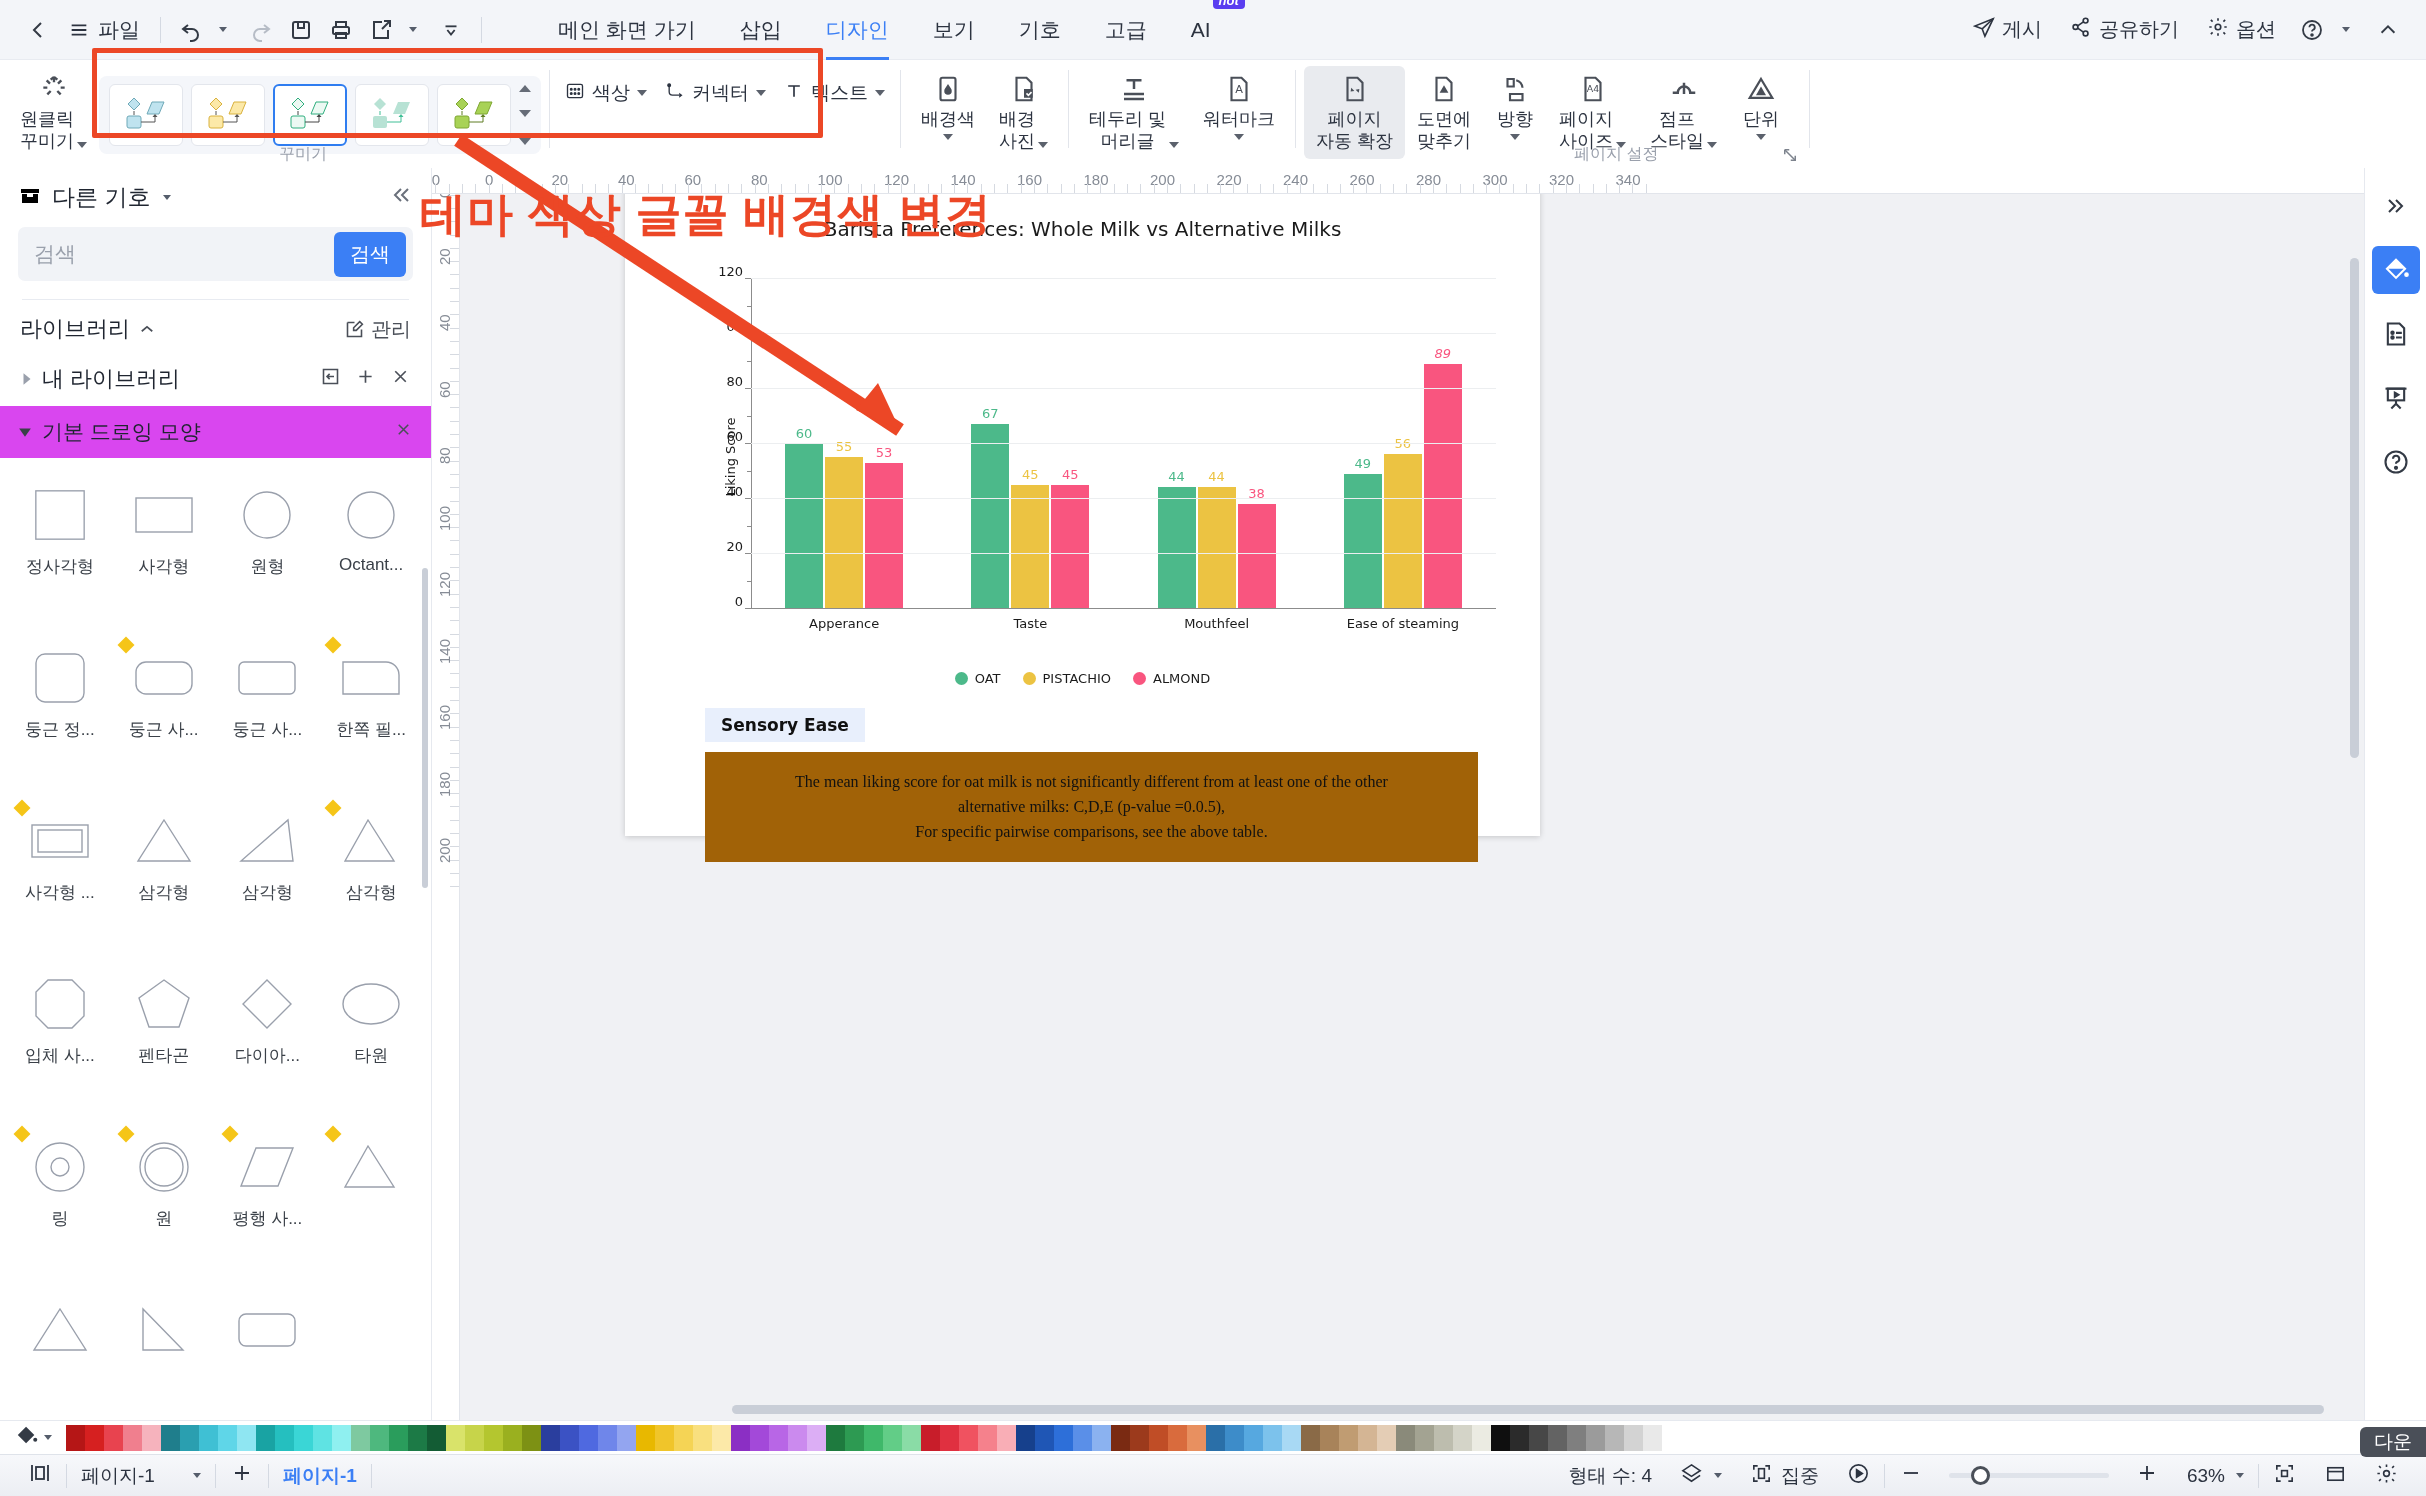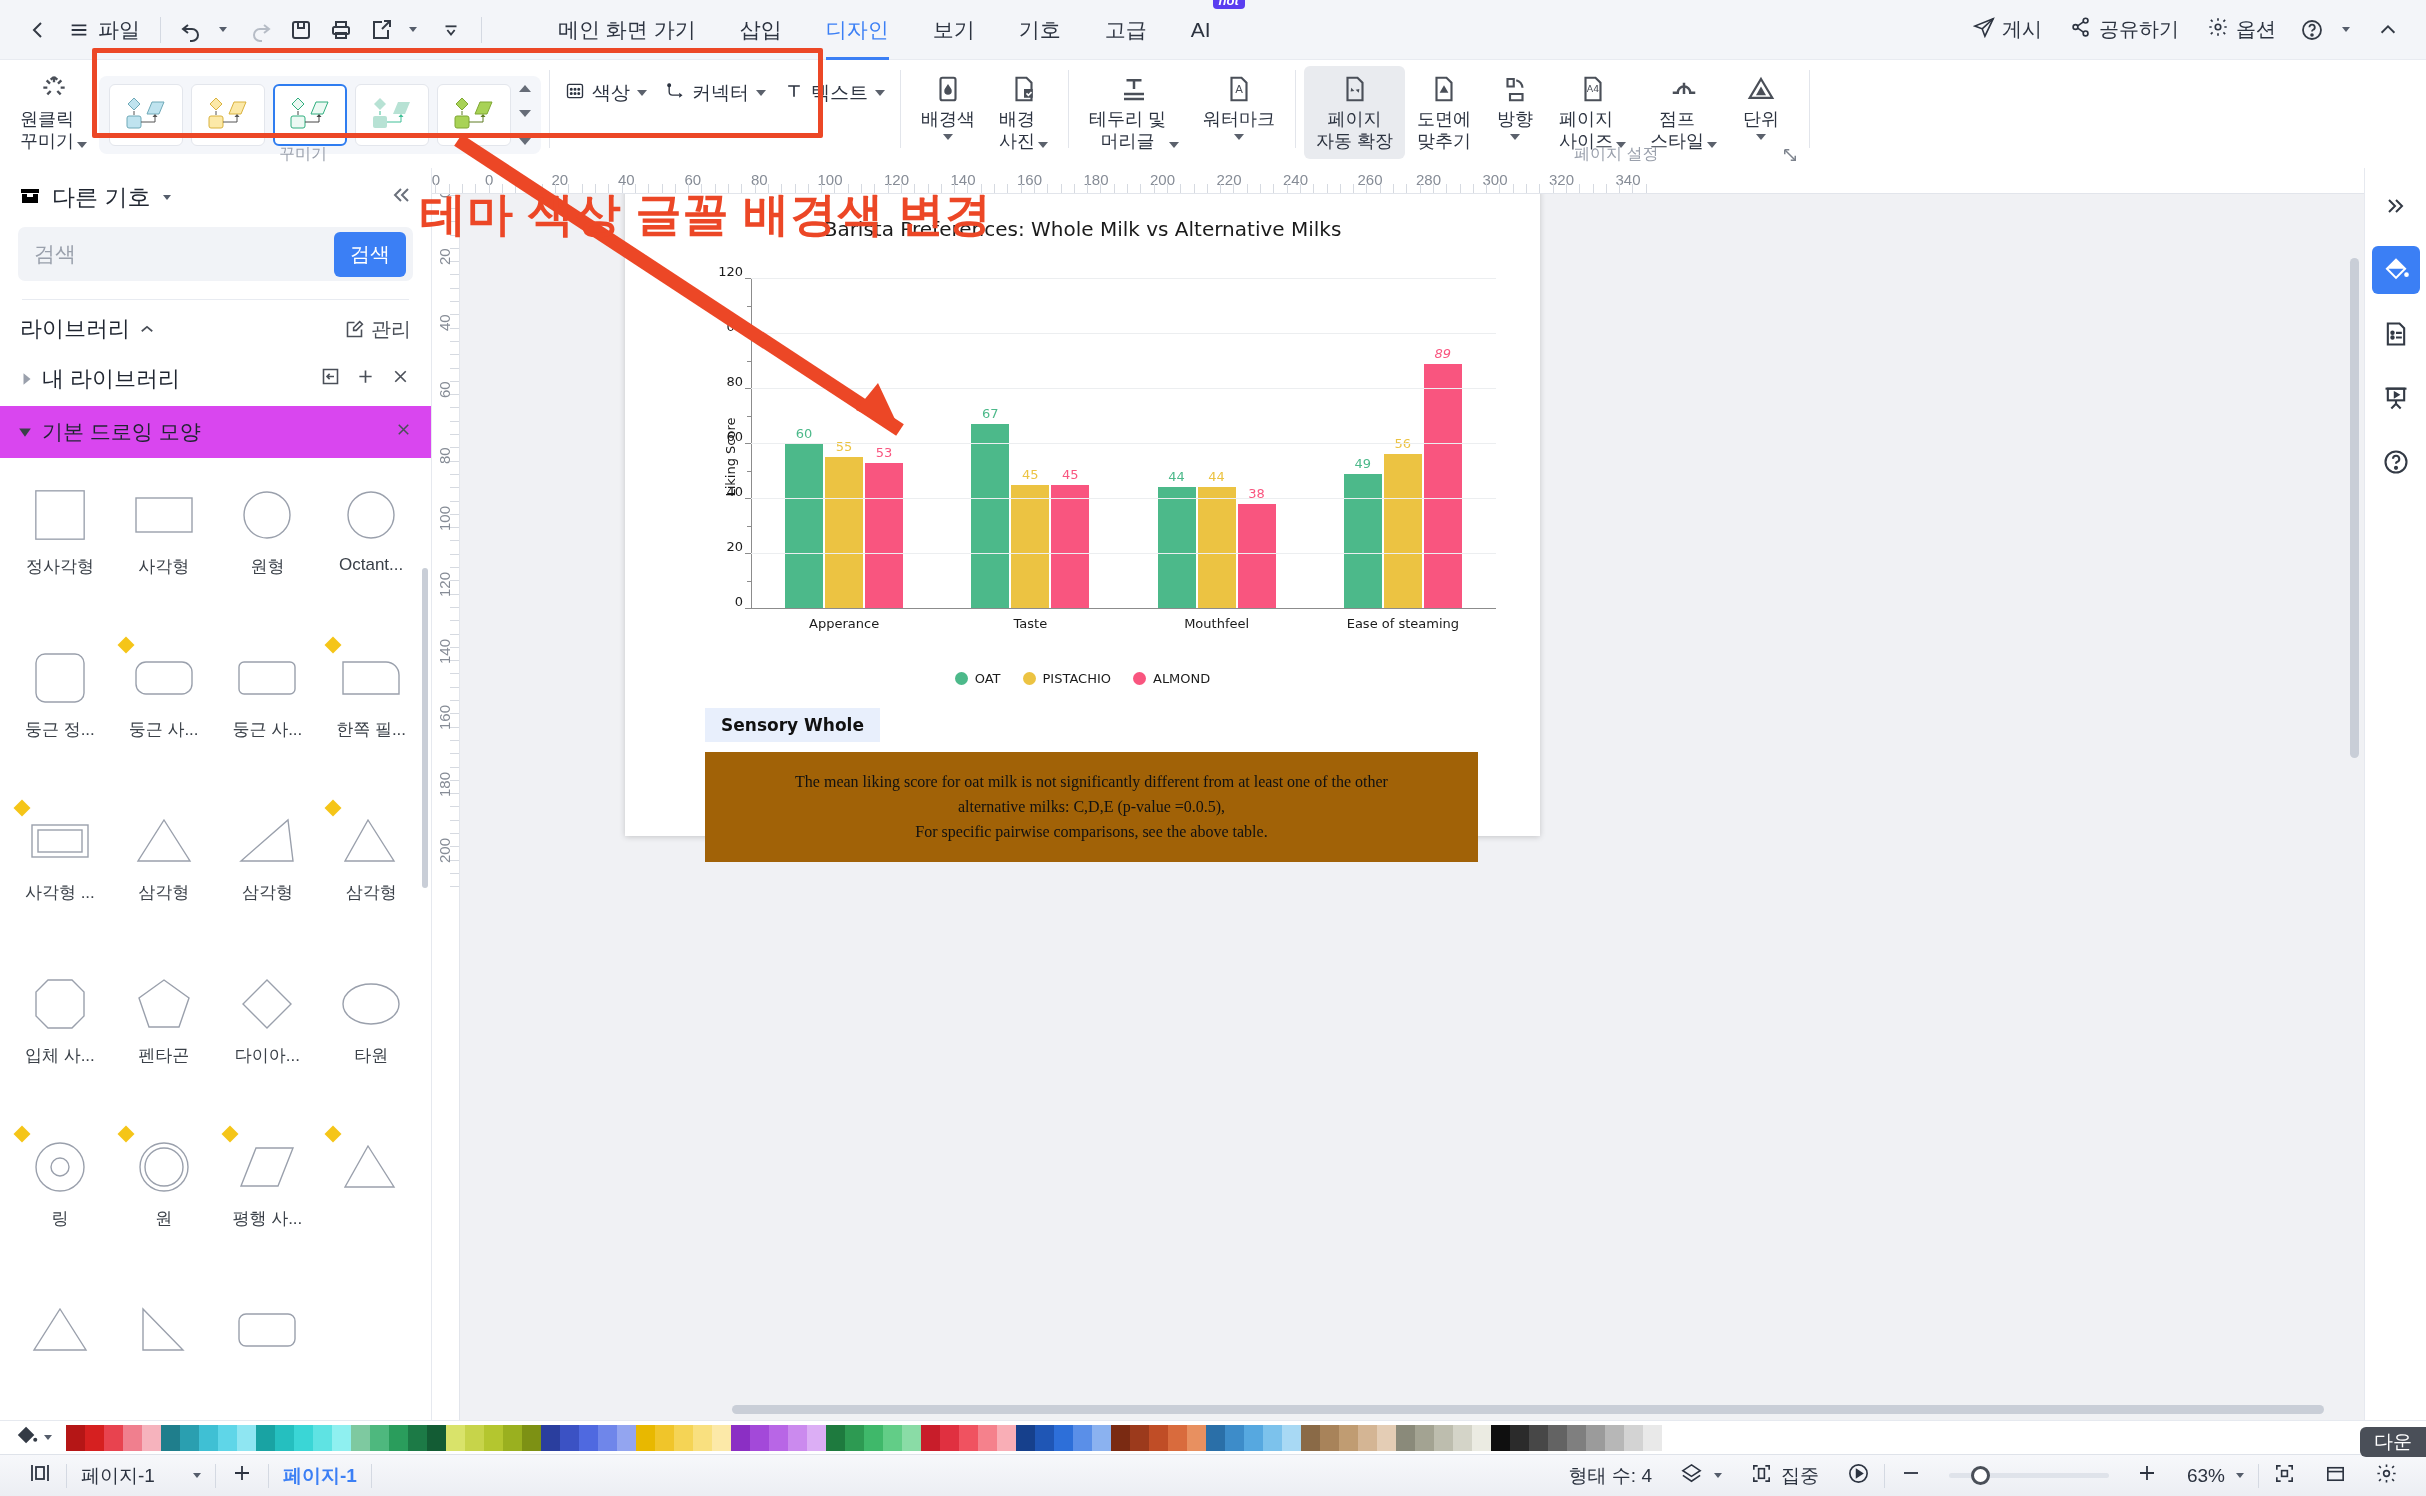--- a/index.html
+++ b/index.html
@@ -1084,21 +1084,21 @@
         <div class="rl-tick" style="left: 774.8px; top: 16px; width: 1px; height: 9px;"></div>
         <div class="rl-tick" style="left: 788.1px; top: 16px; width: 1px; height: 9px;"></div>
         <div class="rl-tick" style="left: 801.4px; top: 16px; width: 1px; height: 9px;"></div>
         <div class="rl-tick" style="left: 814.7px; top: 16px; width: 1px; height: 9px;"></div>
         <div class="rl-num" style="left: 851px; top: 3px;">240</div>
         <div class="rl-tick" style="left: 828px; top: 16px; width: 1px; height: 9px;"></div>
         <div class="rl-tick" style="left: 841.3px; top: 16px; width: 1px; height: 9px;"></div>
         <div class="rl-tick" style="left: 854.6px; top: 16px; width: 1px; height: 9px;"></div>
         <div class="rl-tick" style="left: 867.9px; top: 16px; width: 1px; height: 9px;"></div>
         <div class="rl-tick" style="left: 881.2px; top: 16px; width: 1px; height: 9px;"></div>
-        <div class="rl-num" style="left: 917.5px; top: 3px; margin-left: 8px;">260</div>
+        <div class="rl-num" style="left: 917.5px; top: 3px;">260</div>
         <div class="rl-tick" style="left: 894.5px; top: 16px; width: 1px; height: 9px;"></div>
         <div class="rl-tick" style="left: 907.8px; top: 16px; width: 1px; height: 9px;"></div>
         <div class="rl-tick" style="left: 921.1px; top: 16px; width: 1px; height: 9px;"></div>
         <div class="rl-tick" style="left: 934.4px; top: 16px; width: 1px; height: 9px;"></div>
         <div class="rl-tick" style="left: 947.7px; top: 16px; width: 1px; height: 9px;"></div>
         <div class="rl-num" style="left: 984px; top: 3px;">280</div>
         <div class="rl-tick" style="left: 961px; top: 16px; width: 1px; height: 9px;"></div>
         <div class="rl-tick" style="left: 974.3px; top: 16px; width: 1px; height: 9px;"></div>
         <div class="rl-tick" style="left: 987.6px; top: 16px; width: 1px; height: 9px;"></div>
         <div class="rl-tick" style="left: 1000.9px; top: 16px; width: 1px; height: 9px;"></div>
@@ -1287,21 +1287,21 @@
               <div class="lg-dot" style="background: rgb(236, 195, 66);"></div>
               <span>PISTACHIO</span>
             </div>
             <div class="lg-item">
               <div class="lg-dot" style="background: rgb(249, 85, 127);"></div>
               <span>ALMOND</span>
             </div>
           </div>
 
         <div style="padding-left:0">
-          <div class="sensory-tag">Sensory Whole</div>
+          <div class="sensory-tag">Sensory Ease</div>
         </div>
         <div class="note-box">
           <span>The mean liking score for oat milk is not significantly different from at least one of the other</span><br>
           <span>alternative milks: C,D,E (p-value =0.0.5),</span><br>
           <span>For specific pairwise comparisons, see the above table.</span>
         </div>
       </div>
     </div>
 
     <div class="hscroll"></div>

